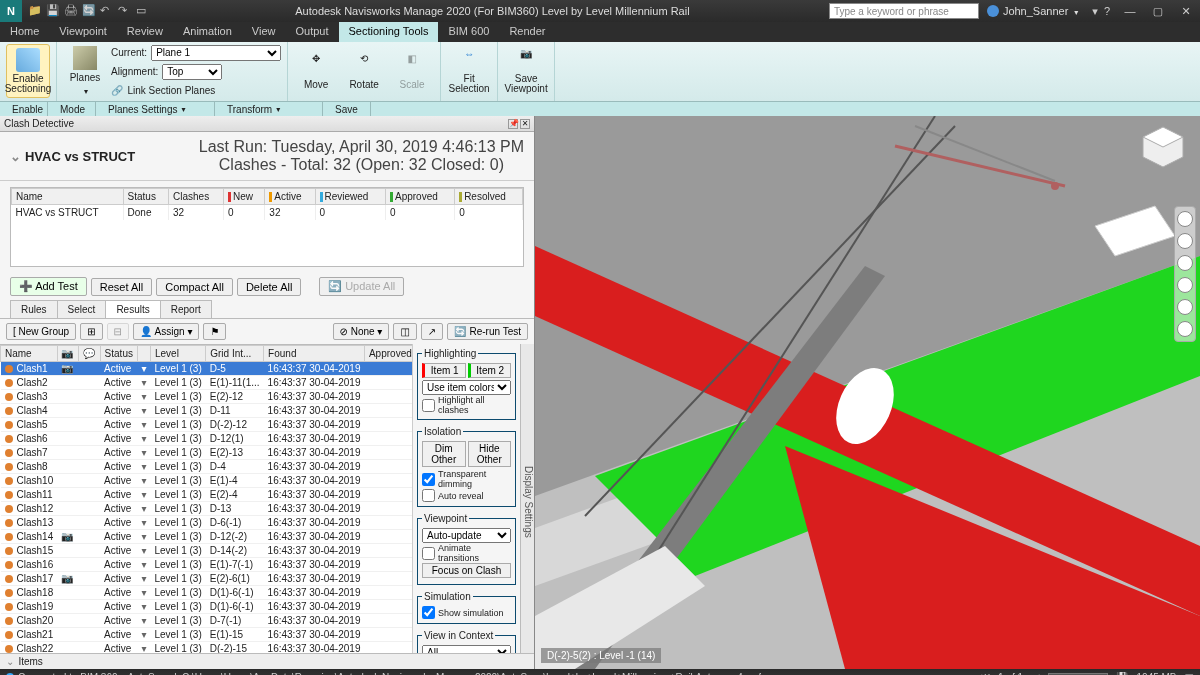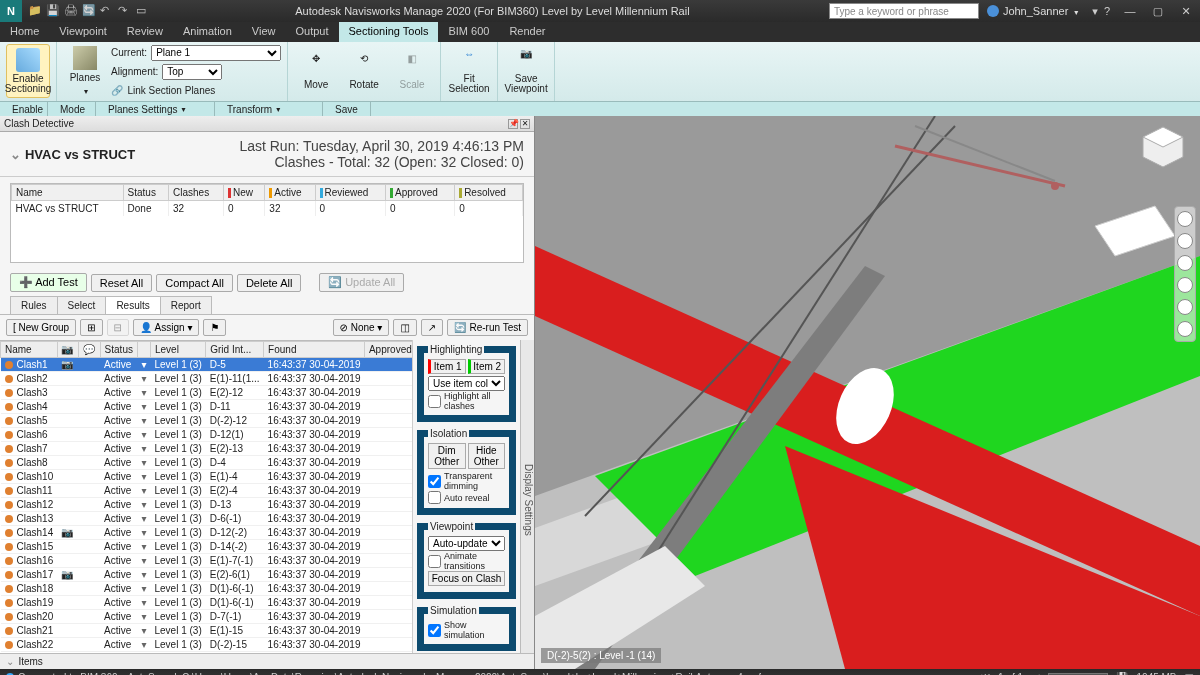--- a/index.html
+++ b/index.html
@@ -34,21 +34,21 @@
 .ribbonfoot .cell{padding:0 12px;border-right:1px solid #9bb;display:flex;align-items:center;gap:4px;}
 
 .main { display:flex; height:553px; }
 .panel { width:535px; background:#f5f5f5; border-right:1px solid #888; display:flex; flex-direction:column; font-size:11px; }
 .panel .paneltitle{height:16px;background:linear-gradient(#eee,#ddd);border-bottom:1px solid #aaa;padding:0 4px;display:flex;align-items:center;justify-content:space-between;font-size:10px;}
 .panel .paneltitle .pin{display:flex;gap:2px;}
 .panel .paneltitle .pin span{width:10px;height:10px;border:1px solid #999;font-size:8px;line-height:8px;text-align:center;}
 .testheader{padding:6px 10px;border-bottom:1px solid #ccc;}
 .testheader .top{display:flex;justify-content:space-between;align-items:center;}
 .testheader h3{font-size:13px;font-weight:600;}
-.testheader .meta{text-align:right;font-size:14px;color:#444;}
+.testheader .meta{text-align:center;font-size:16px;color:#444;}
 .testtable{margin:6px 10px;border:1px solid #bbb;background:#fff;height:80px;overflow:hidden;}
 .testtable table{width:100%;border-collapse:collapse;font-size:10px;}
 .testtable th{background:#f0f0f0;border:1px solid #ccc;padding:2px 4px;text-align:left;font-weight:normal;}
 .testtable td{padding:2px 4px;border-right:1px solid #eee;}
 .testtable .bar{display:inline-block;width:3px;height:10px;margin-right:2px;vertical-align:middle;}
 .btnrow{padding:4px 10px;display:flex;gap:4px;align-items:center;}
 .btnrow button{font-size:11px;padding:2px 8px;background:#f0f0f0;border:1px solid #aaa;border-radius:2px;}
 .btnrow button.primary{background:#e8ffe8;}
 .btnrow button:disabled{color:#aaa;}
 .subtabs{display:flex;padding:0 10px;gap:0;border-bottom:1px solid #bbb;}
@@ -62,21 +62,21 @@
 .clashgrid th{background:#eee;border:1px solid #ccc;padding:2px 4px;text-align:left;font-weight:normal;position:sticky;top:0;}
 .clashgrid td{padding:1px 4px;border-bottom:1px solid #f0f0f0;white-space:nowrap;}
 .clashgrid tr.sel td{background:#3a7bd5;color:#fff;}
 .clashgrid .dot{display:inline-block;width:8px;height:8px;border-radius:50%;background:#e08030;margin-right:4px;vertical-align:middle;}
 .clashgrid .cam{color:#888;font-size:10px;}
 .clashgrid .dd{color:#666;}
 .itemsbar{height:16px;background:#eee;border-top:1px solid #bbb;font-size:10px;padding:0 6px;display:flex;align-items:center;}
 
 .splitwrap{display:flex;flex:1;overflow:hidden;}
 .dsettings{width:108px;background:#f5f5f5;border-left:1px solid #ccc;padding:4px;font-size:10px;display:flex;flex-direction:column;gap:6px;overflow:hidden;}
-.dsettings fieldset{border:7px solid #0c4a6e;padding:4px;}
+.dsettings fieldset{border:1px solid #0c4a6e;padding:4px;}
 .dsettings legend{font-size:10px;padding:0 2px;}
 .dsettings button{width:100%;font-size:10px;padding:1px;margin-bottom:2px;background:#f0f0f0;border:1px solid #aaa;}
 .dsettings select{width:100%;font-size:10px;}
 .dsettings label{display:flex;align-items:center;gap:3px;font-size:9px;}
 .dsettings .itembtns{display:flex;gap:2px;}
 .dsettings .itembtns button{flex:1;}
 .dsettings .itembtns .i1{border-left:3px solid red;}
 .dsettings .itembtns .i2{border-left:3px solid #0c0;}
 .dstab{width:14px;background:#e8e8e8;border-left:1px solid #bbb;writing-mode:vertical-rl;text-align:center;font-size:10px;padding-top:6px;color:#555;}
 

